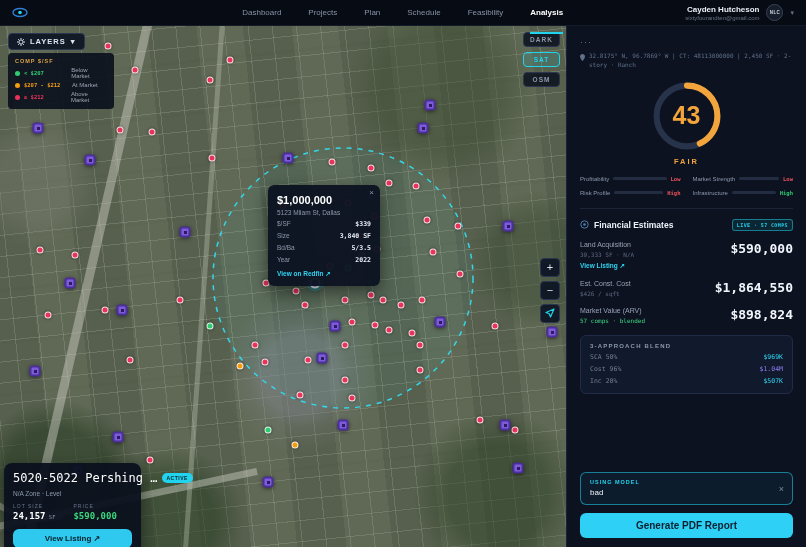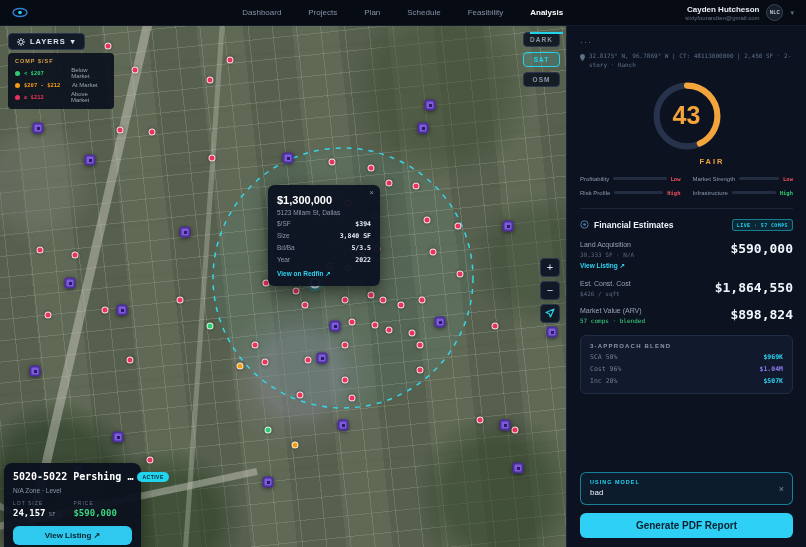--- a/index.html
+++ b/index.html
@@ -79,21 +79,21 @@
   .popup-price { font-size:11px; font-weight:700; color:#fff; }
   .popup-addr { font-size:6.5px; color:#8c98ac; margin-top:3px; }
   .popup-row { display:flex; justify-content:space-between; margin-top:4px; font-size:6.5px; }
   .popup-row .pl { color:#8c98ac; }
   .popup-row .pv { color:#e9eef7; font-weight:700; font-family:"DejaVu Sans Mono", monospace; font-size:6.5px; }
   .popup-link { margin-top:6px; color:#2fd3f2; font-size:6.5px; font-weight:700; cursor:pointer; }
 
   
   .propcard { position:absolute; left:4px; top:437px; width:137px; z-index:6; background:rgba(11,17,30,.95); border-radius:8px; padding:8px 9px 9px; box-shadow:0 6px 16px rgba(0,0,0,.45); }
   .pc-head { display:flex; justify-content:space-between; align-items:center; gap:4px; }
-  .pc-title { font-family:"DejaVu Sans Mono", monospace; font-size:10px; font-weight:700; color:#fff; white-space:nowrap; }
+  .pc-title { font-family:"DejaVu Sans Mono", monospace; font-size:12px; font-weight:400; color:#fff; white-space:nowrap; }
   .pc-badge { background:#22d3ee; color:#06202c; font-size:5px; font-weight:700; letter-spacing:.5px; padding:2px 5px; border-radius:7px; }
   .pc-sub { font-size:6.5px; color:#8c98ac; margin-top:5px; }
   .pc-stats { display:flex; gap:18px; margin-top:6px; }
   .pc-lbl { font-size:5px; letter-spacing:1px; color:#66738a; }
   .pc-val { font-family:"DejaVu Sans Mono", monospace; font-size:9px; font-weight:700; color:#fff; margin-top:2px; }
   .pc-val .unit { font-size:5.5px; color:#8c98ac; font-weight:400; }
   .pc-val.green { color:#3bd67f; }
   .pc-cta { margin-top:8px; background:#2fc9f0; border-radius:6px; height:19px; line-height:19px; text-align:center; color:#07202b; font-size:8px; font-weight:700; cursor:pointer; }
 
   
@@ -107,21 +107,21 @@
   .rb-thumb { position:absolute; top:50%; width:9px; height:9px; background:#22d3ee; border:1.5px solid #c9f4fd; border-radius:50%; transform:translate(-50%,-50%); cursor:pointer; }
 
   
   .panel { position:absolute; left:566px; top:26px; width:240px; height:521px; background:#0c1220; border-left:1px solid #1a2336; display:flex; flex-direction:column; padding:11px 13px 9px; }
   .p-titlerow { display:flex; justify-content:space-between; align-items:flex-start; }
   .p-title { font-size:14.5px; font-weight:700; color:#f2f5fa; }
   .p-menu { color:#667084; font-size:9px; letter-spacing:1px; cursor:pointer; }
   .p-coords { display:flex; gap:4px; margin-top:4px; color:#5f7189; font-family:"DejaVu Sans Mono", monospace; font-size:6px; line-height:1.55; }
   .p-coords svg { flex:none; margin-top:3px; }
 
-  .gauge-wrap { margin:8px auto 0; text-align:right; }
+  .gauge-wrap { margin:8px auto 0; text-align:center; }
   .gauge { position:relative; width:76px; height:76px; margin:0 auto; }
   .gauge-num { position:absolute; left:50%; top:50%; transform:translate(-50%,-53%); font-size:25px; font-weight:700; color:#f3a43b; }
   .gauge-label { margin-top:3px; font-size:7.5px; font-weight:700; letter-spacing:2px; color:#f3a43b; }
 
   .metrics { margin-top:10px; display:grid; grid-template-columns:1fr 1fr; column-gap:12px; row-gap:8px; }
   .metric { display:flex; align-items:center; gap:4px; font-size:6px; }
   .m-lbl { color:#8c98ac; flex:none; }
   .m-bar { flex:1; height:3px; background:#232d42; border-radius:2px; overflow:hidden; }
   .m-fill { height:100%; border-radius:2px; }
   .m-val { flex:none; font-weight:700; font-family:"DejaVu Sans Mono", monospace; font-size:5.5px; }
@@ -140,21 +140,21 @@
   .fr-sub.green { color:#3bd67f; }
   .fr-val { font-family:"DejaVu Sans Mono", monospace; font-size:13px; font-weight:700; color:#f2f6fc; }
   .fr-val.red { color:#f0515d; }
   .fr-link { color:#2fd3f2; font-size:6.5px; font-weight:700; margin-top:4px; cursor:pointer; }
   .fr-roi { font-family:"DejaVu Sans Mono", monospace; font-size:5.5px; color:#a05560; text-align:right; margin-top:3px; }
 
   .blend { margin-top:11px; background:#111a2d; border:1px solid #202c46; border-radius:6px; padding:7px 9px 8px; }
   .blend-title { font-size:6px; font-weight:700; letter-spacing:1.2px; color:#8c98ac; }
   .blend-row { display:flex; justify-content:space-between; font-family:"DejaVu Sans Mono", monospace; font-size:6.5px; margin-top:4px; }
   .blend-row .bl { color:#6e7b91; }
-  .blend-row .bv { font-weight:700; }
+  .blend-row .bv { font-weight:400; }
 
   .spacer { flex:1; }
 
   .modelbox { position:relative; border:1px solid rgba(34,211,238,.55); background:rgba(34,211,238,.06); border-radius:6px; padding:6px 20px 7px 9px; }
   .mb-lbl { font-size:5.5px; font-weight:700; letter-spacing:1px; color:#22d3ee; }
   .mb-val { font-size:8px; color:#eef3fa; margin-top:3px; }
   .mb-close { position:absolute; right:8px; top:50%; transform:translateY(-50%); color:#7e8aa0; font-size:9px; cursor:pointer; }
   .generate { margin-top:8px; background:#2fd0f5; border-radius:6px; height:25px; line-height:25px; text-align:center; font-size:10px; font-weight:700; color:#082131; cursor:pointer; }
 </style>
 </head>
@@ -319,25 +319,25 @@
       <div class="ctl-btn">−</div>
       <div class="ctl-btn">
         <svg width="10" height="10" viewBox="0 0 10 10" style="margin-top:3px;">
             <path d="M9 1 1 4.5l3.2 1.3L5.5 9z" fill="none" stroke="#22d3ee" stroke-width="1.2" stroke-linejoin="round"></path>
           </svg>
       </div>
     </div>
 
     <div class="popup">
       <span class="popup-close">×</span>
-      <div class="popup-price">$1,300,000</div>
+      <div class="popup-price">$1,000,000</div>
       <div class="popup-addr">5123 Milam St, Dallas</div>
       <div class="popup-row">
         <span class="pl">$/SF</span>
-        <span class="pv">$394</span>
+        <span class="pv">$339</span>
       </div>
       <div class="popup-row">
         <span class="pl">Size</span>
         <span class="pv">3,840 SF</span>
       </div>
       <div class="popup-row">
         <span class="pl">Bd/Ba</span>
         <span class="pv">5/3.5</span>
       </div>
       <div class="popup-row">

